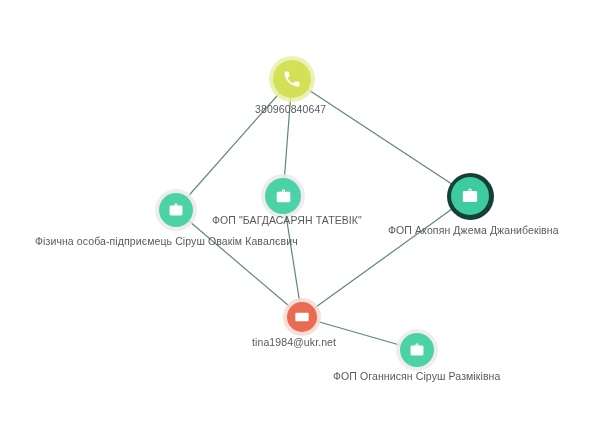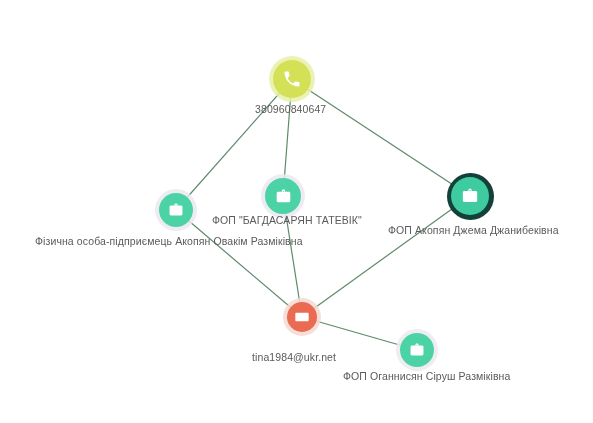--- a/index.html
+++ b/index.html
@@ -96,18 +96,18 @@
       <div class="node-halo" style="left: 396px; top: 329px; width: 42px; height: 42px; background: rgb(236, 233, 240); opacity: 0.85;"></div>
       <div class="graph-node" style="left: 400px; top: 333px; width: 34px; height: 34px; background: rgb(76, 211, 165);">
         <svg width="18" height="18" viewBox="0 0 24 24" class="node-icon-glyph">
           <path fill="#ffffff" d="M14 6V4.8c0-.9-.7-1.6-1.6-1.6h-.8c-.9 0-1.6.7-1.6 1.6V6H5.2C4.2 6 3.4 6.8 3.4 7.8v9.6c0 1 .8 1.8 1.8 1.8h13.6c1 0 1.8-.8 1.8-1.8V7.8c0-1-.8-1.8-1.8-1.8H14zm-2.8-1.1h1.6V6h-1.6V4.9zM13 13.4h-2v1.3h2v-1.3z"></path>
         </svg>
       </div>
     </div>
   <div id="label-layer">
       <div class="node-label" style="left: 255px; top: 103px; color: rgb(90, 90, 90);">380960840647</div>
       <div class="node-label" style="left: 212px; top: 214px; color: rgb(90, 90, 90);">ФОП "БАГДАСАРЯН ТАТЕВІК"</div>
-      <div class="node-label" style="left: 35px; top: 235px; color: rgb(90, 90, 90);">Фізична особа-підприємець Акопян Овакім Разміківна</div>
+      <div class="node-label" style="left: 35px; top: 235px; color: rgb(90, 90, 90);">Фізична особа-підприємець Сіруш Овакім Кавалєвич</div>
       <div class="node-label" style="left: 388px; top: 224px; color: rgb(90, 90, 90);">ФОП Акопян Джема Джанибеківна</div>
-      <div class="node-label" style="left: 252px; top: 351px; color: rgb(90, 90, 90);">tina1984@ukr.net</div>
-      <div class="node-label" style="left: 333px; top: 370px; color: rgb(90, 90, 90); margin-left: 10px;">ФОП Оганнисян Сіруш Разміківна</div>
+      <div class="node-label" style="left: 252px; top: 336px; color: rgb(90, 90, 90);">tina1984@ukr.net</div>
+      <div class="node-label" style="left: 333px; top: 370px; color: rgb(90, 90, 90);">ФОП Оганнисян Сіруш Разміківна</div>
     </div>
 </div>
 
 </body></html>

